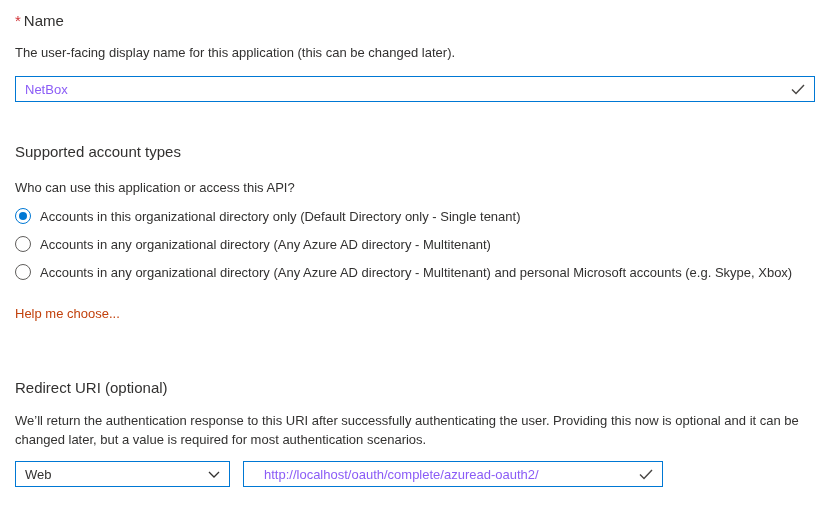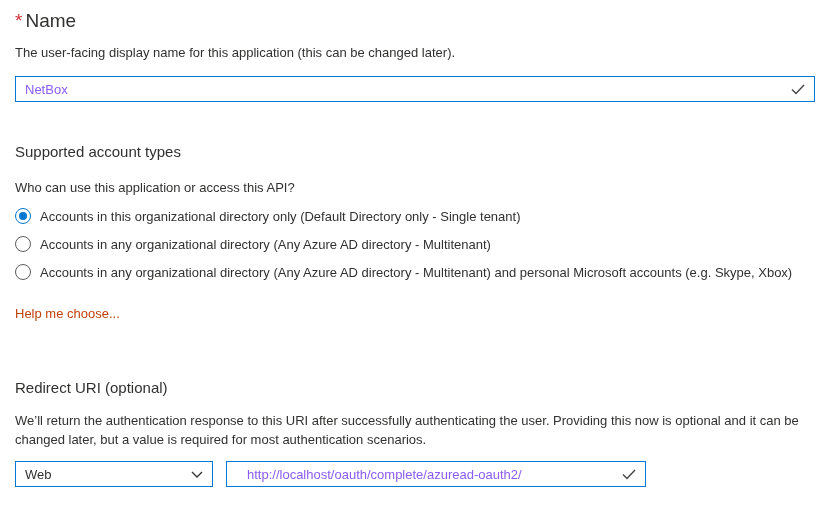--- a/index.html
+++ b/index.html
@@ -6,21 +6,21 @@
   html, body { background: #ffffff; }
   body {
     width: 829px;
     height: 516px;
     overflow: hidden;
     font-family: "Liberation Sans", "DejaVu Sans", sans-serif;
     color: #323130;
   }
   .page { padding: 13px 14px 0 15px; }
 
-  .field-label { font-size: 19px; line-height: 16px; }
+  .field-label { font-size: 15px; line-height: 16px; }
   .required { color: #d13438; margin-right: 3px; }
 
   .desc { font-size: 13px; line-height: 17px; margin-top: 15px; color: #323130; }
 
   .input-wrap {
     margin-top: 15px;
     height: 26px;
     border: 1px solid #0078d4;
     background: #ffffff;
     display: flex;
@@ -87,21 +87,21 @@
   .redirect-desc {
     font-size: 13px;
     line-height: 19px;
     margin-top: 15px;
     max-width: 800px;
   }
 
   .controls-row { display: flex; gap: 13px; margin-top: 12px; }
   .controls-row .input-wrap { margin-top: 0; width: 420px; padding-left: 20px; }
   .select-box {
-    width: 198px;
+    width: 215px;
     height: 26px;
     border: 1px solid #0078d4;
     background: #ffffff;
     display: flex;
     align-items: center;
     justify-content: space-between;
     padding: 0 9px;
     font-size: 13px;
     cursor: pointer;
   }

